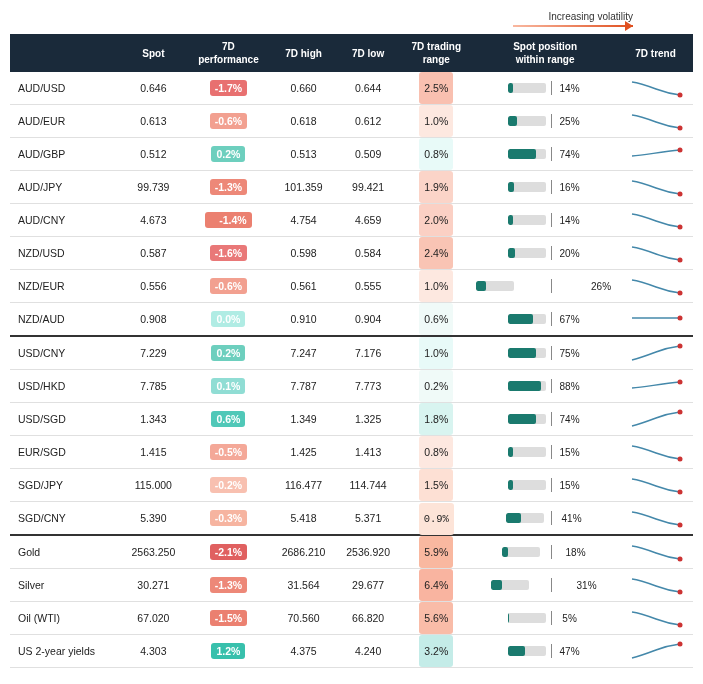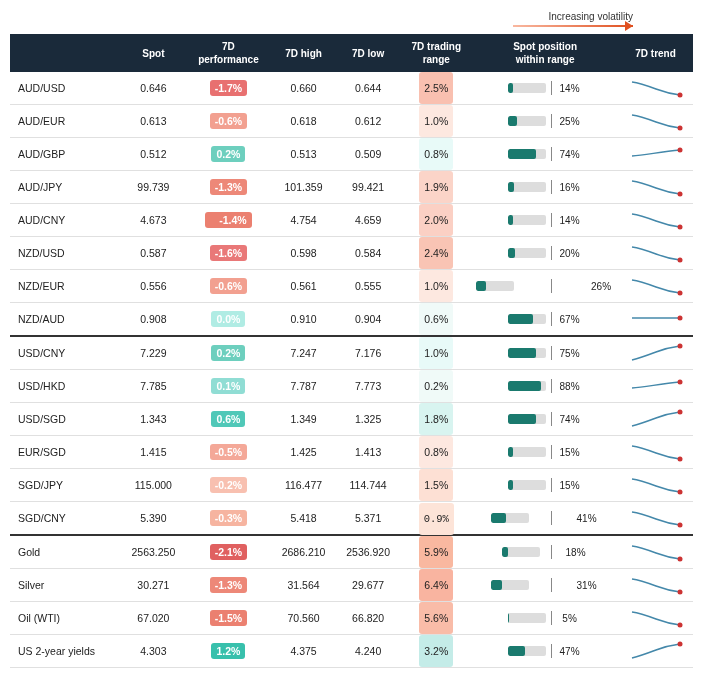--- a/index.html
+++ b/index.html
@@ -404,21 +404,21 @@
           </svg></td>
       </tr>
       <tr>
         <td>SGD/CNY</td>
         <td>5.390</td>
         <td><span class="perf-cell" style="background-color: rgb(246, 180, 160); color: rgb(255, 255, 255);">-0.3%</span></td>
         <td>5.418</td>
         <td>5.371</td>
         <td><span class="range-cell" style="background-color: rgb(253, 228, 216); font-family: Liberation Mono, monospace;">0.9%</span></td>
         <td>
-          <div style="display: flex; align-items: center; justify-content: center; gap: 20px;">
+          <div style="display: flex; align-items: center; justify-content: center; gap: 5px;">
             <div style="width: 38px; height: 10px; background-color: rgb(221, 221, 221); border-radius: 2px; overflow: hidden;">
               <div style="width: 41%; height: 100%; background-color: rgb(26, 122, 110); border-radius: 2px;"></div>
             </div>
             <div style="width: 1px; height: 14px; background-color: rgb(136, 136, 136); margin: 0px 2px;"></div>
             <span style="font-size: 10px; min-width: 26px;">41%</span>
           </div>
         </td>
         <td><svg width="52" height="22" viewBox="0 0 52 22" style="overflow: visible;">
             <path d="M2,6 C10,7 18,10 26,13 C34,16 42,18 50,19" stroke="#4488aa" stroke-width="1.5" fill="none"></path>
             <circle cx="50" cy="19" r="2.5" fill="#cc3333"></circle>

